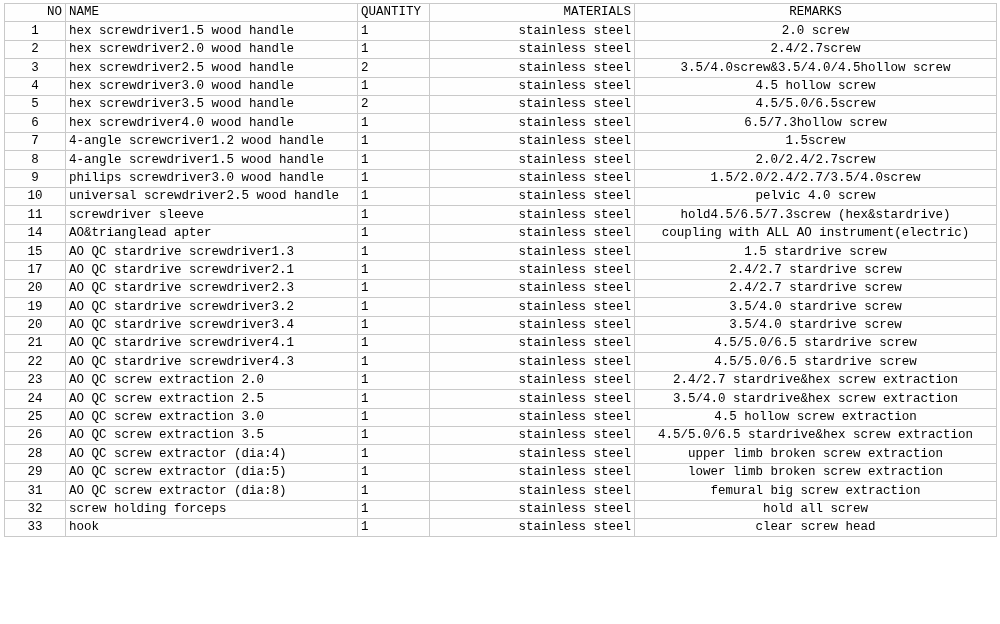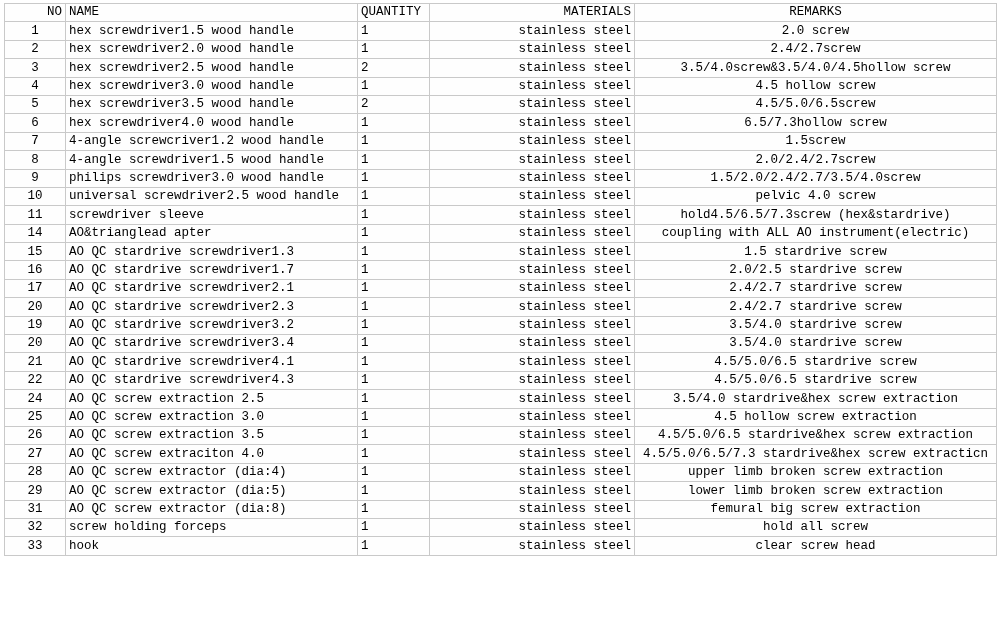--- a/index.html
+++ b/index.html
@@ -160,27 +160,20 @@
           <td class="col-rem">coupling with ALL AO instrument(electric)</td>
         </tr>
         <tr>
           <td class="col-no">15</td>
           <td class="col-name">AO QC stardrive screwdriver1.3</td>
           <td class="col-qty">1</td>
           <td class="col-mat">stainless steel</td>
           <td class="col-rem">1.5 stardrive screw</td>
         </tr>
         <tr>
-          <td class="col-no">16</td>
-          <td class="col-name">AO QC stardrive screwdriver1.7</td>
-          <td class="col-qty">1</td>
-          <td class="col-mat">stainless steel</td>
-          <td class="col-rem">2.0/2.5 stardrive screw</td>
-        </tr>
-        <tr>
           <td class="col-no">17</td>
           <td class="col-name">AO QC stardrive screwdriver2.1</td>
           <td class="col-qty">1</td>
           <td class="col-mat">stainless steel</td>
           <td class="col-rem">2.4/2.7 stardrive screw</td>
         </tr>
         <tr>
           <td class="col-no">20</td>
           <td class="col-name">AO QC stardrive screwdriver2.3</td>
           <td class="col-qty">1</td>
@@ -209,46 +202,46 @@
           <td class="col-rem">4.5/5.0/6.5 stardrive screw</td>
         </tr>
         <tr>
           <td class="col-no">22</td>
           <td class="col-name">AO QC stardrive screwdriver4.3</td>
           <td class="col-qty">1</td>
           <td class="col-mat">stainless steel</td>
           <td class="col-rem">4.5/5.0/6.5 stardrive screw</td>
         </tr>
         <tr>
+          <td class="col-no">23</td>
+          <td class="col-name">AO QC screw extraction 2.0</td>
+          <td class="col-qty">1</td>
+          <td class="col-mat">stainless steel</td>
+          <td class="col-rem">2.4/2.7 stardrive&amp;hex screw extraction</td>
+        </tr>
+        <tr>
           <td class="col-no">24</td>
           <td class="col-name">AO QC screw extraction 2.5</td>
           <td class="col-qty">1</td>
           <td class="col-mat">stainless steel</td>
           <td class="col-rem">3.5/4.0 stardrive&amp;hex screw extraction</td>
         </tr>
         <tr>
           <td class="col-no">25</td>
           <td class="col-name">AO QC screw extraction 3.0</td>
           <td class="col-qty">1</td>
           <td class="col-mat">stainless steel</td>
           <td class="col-rem">4.5 hollow screw extraction</td>
         </tr>
         <tr>
           <td class="col-no">26</td>
           <td class="col-name">AO QC screw extraction 3.5</td>
           <td class="col-qty">1</td>
           <td class="col-mat">stainless steel</td>
           <td class="col-rem">4.5/5.0/6.5 stardrive&amp;hex screw extraction</td>
-        </tr>
-        <tr>
-          <td class="col-no">27</td>
-          <td class="col-name">AO QC screw extraciton 4.0</td>
-          <td class="col-qty">1</td>
-          <td class="col-mat">stainless steel</td>
-          <td class="col-rem">4.5/5.0/6.5/7.3 stardrive&amp;hex screw extracticn</td>
         </tr>
         <tr>
           <td class="col-no">28</td>
           <td class="col-name">AO QC screw extractor (dia:4)</td>
           <td class="col-qty">1</td>
           <td class="col-mat">stainless steel</td>
           <td class="col-rem">upper limb broken screw extraction</td>
         </tr>
         <tr>
           <td class="col-no">29</td>

